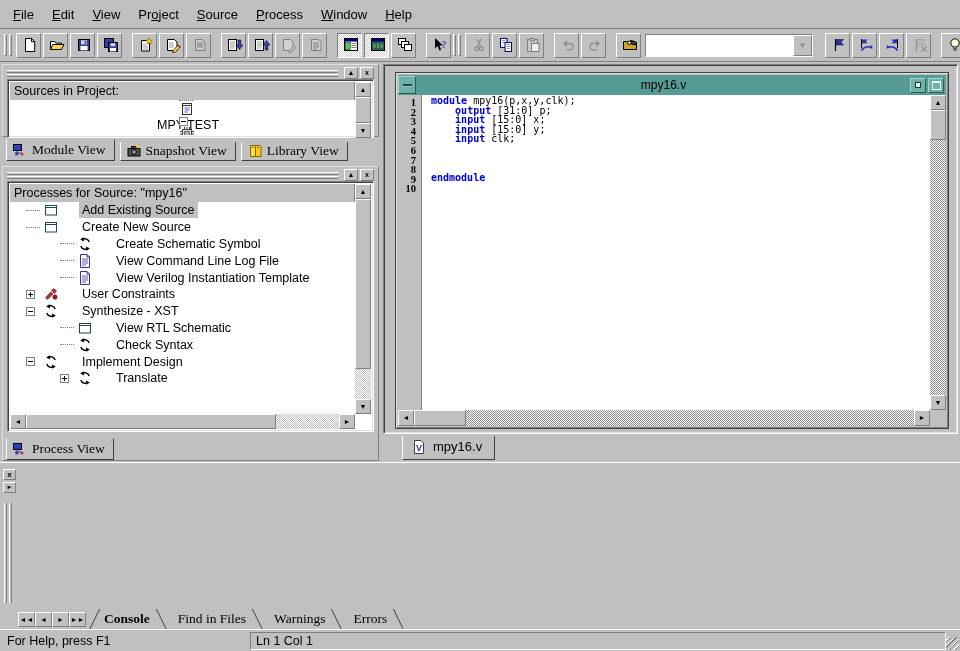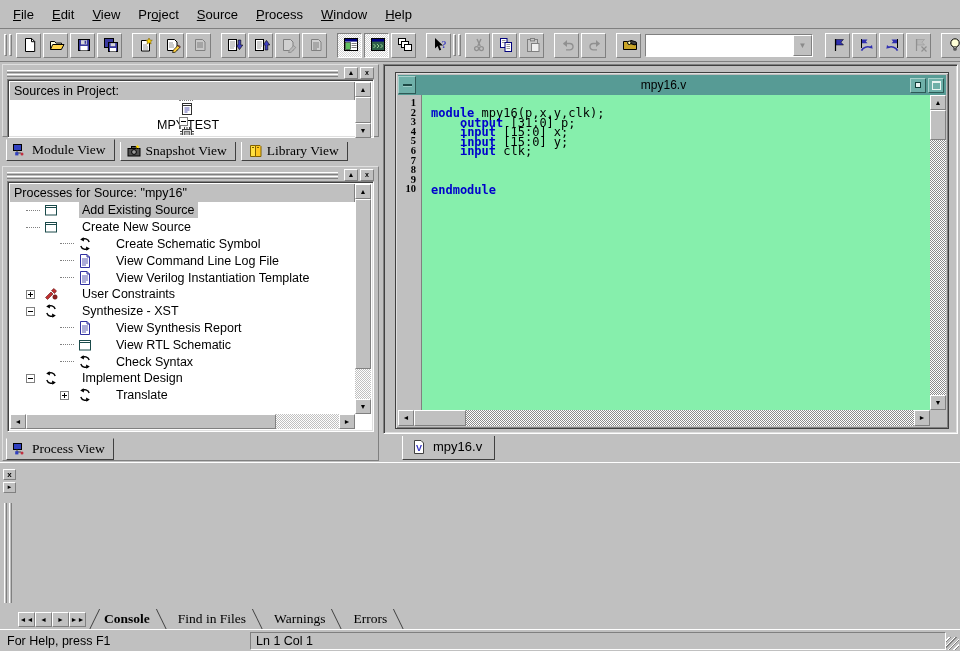--- a/index.html
+++ b/index.html
@@ -78,21 +78,21 @@
   .mdi-child { position:absolute; left:11px; top:7px; width:554px; height:357px; background:#c0c0c0; border:1px solid #404040; box-shadow: inset 1px 1px 0 #dfdfdf, inset -1px -1px 0 #808080; padding:2px; display:flex; flex-direction:column; }
   .child-title { height:20px; display:flex; align-items:center; flex:none; }
   .sys-btn { width:18px; height:18px; margin-right:1px; display:flex; align-items:center; justify-content:center; flex:none; border:1px solid; }
   .sys-dash { width:9px; height:3px; background:#1e4a46; border-bottom:1px solid #9cccc6; }
   .title-text { flex:1; text-align:center; font-size:12px; }
   .t-btn { width:16px; height:15px; margin-right:2px; display:flex; align-items:center; justify-content:center; flex:none; border:1px solid; }
   .restore-glyph { width:6px; height:6px; border:1px solid #103c38; background:#e8f4f2; }
   .max-glyph { width:9px; height:9px; border:1px solid #e8f4f2; border-top-width:2px; }
   .editor-body { flex:1; display:flex; min-height:0; }
   .gutter { width:24px; background:#c0c0c0; border-right:1px solid #808080; font-family:"Liberation Serif",serif; font-weight:bold; font-size:10.5px; line-height:9.6px; text-align:right; padding:3px 5px 0 0; flex:none; }
-  .code { flex:1; background:#86efac; padding:14px 0 0 9px; font-family:"DejaVu Sans Mono","Liberation Mono",monospace; font-size:12px; line-height:9.6px; white-space:pre; overflow:hidden; }
+  .code { flex:1; background:#ffffff; padding:1px 0 0 9px; font-family:"DejaVu Sans Mono","Liberation Mono",monospace; font-size:10px; line-height:9.6px; white-space:pre; overflow:hidden; }
   .code .kw { color:#0000cc; font-weight:bold; }
   .ed-vscroll { width:16px; flex:none; display:flex; flex-direction:column; }
   .ed-hscroll { height:16px; flex:none; display:flex; margin-right:16px; }
 
   .doc-tab { position:absolute; left:402px; top:436px; height:24px; display:flex; align-items:center; gap:6px; padding:0 12px 2px 8px; background:#c0c0c0; border-left:1px solid #fff; border-right:1px solid #404040; border-bottom:1px solid #404040; font-size:13px; }
   .doc-tab .tree-icon { margin-left:0; }
 
   
   .console-strip { position:absolute; left:0; top:462px; width:960px; height:166px; border-top:1px solid #fff; background:#c0c0c0; }
   .c-close { position:absolute; left:3px; top:6px; width:13px; height:11px; font-size:8px; line-height:9px; text-align:center; font-weight:bold; }
@@ -561,33 +561,20 @@
           </span>
           <span class="tree-icon">
             <svg class="icon16" viewBox="0 0 16 16">
               <path d="M12.2 6A4.8 4.8 0 0 0 4.6 3.8" fill="none" stroke="#000" stroke-width="1.4"></path>
               <path d="M6.6 1.2L3.2 3.4l3.8 2z" fill="#000"></path>
               <path d="M3.8 10a4.8 4.8 0 0 0 7.6 2.2" fill="none" stroke="#000" stroke-width="1.4"></path>
               <path d="M9.4 14.8l3.4-2.2-3.8-2z" fill="#000"></path>
             </svg>
           </span>
           <span class="tree-label">Synthesize - XST</span>
-        </div>
-        <div class="tree-row lvl2">
-          <span class="slot">
-            <span class="hline"></span>
-          </span>
-          <span class="tree-icon">
-            <svg class="icon16" viewBox="0 0 16 16">
-              <path d="M3.5 1.5H10l2.5 2.5v10.5H3.5z" fill="#fff" stroke="#3030a0"></path>
-              <path d="M10 1.5V4h2.5" fill="none" stroke="#3030a0"></path>
-              <path d="M5 6h6M5 8h6M5 10h6M5 12h4" stroke="#3030a0" stroke-width=".8"></path>
-            </svg>
-          </span>
-          <span class="tree-label">View Synthesis Report</span>
         </div>
         <div class="tree-row lvl2">
           <span class="slot">
             <span class="hline"></span>
           </span>
           <span class="tree-icon">
             <svg class="icon16" viewBox="0 0 16 16">
               <rect x="2.5" y="3.5" width="11" height="9.5" fill="#fff" stroke="#1a4a4a"></rect>
               <path d="M2.5 5.5h11" stroke="#1a4a4a"></path>
             </svg>

